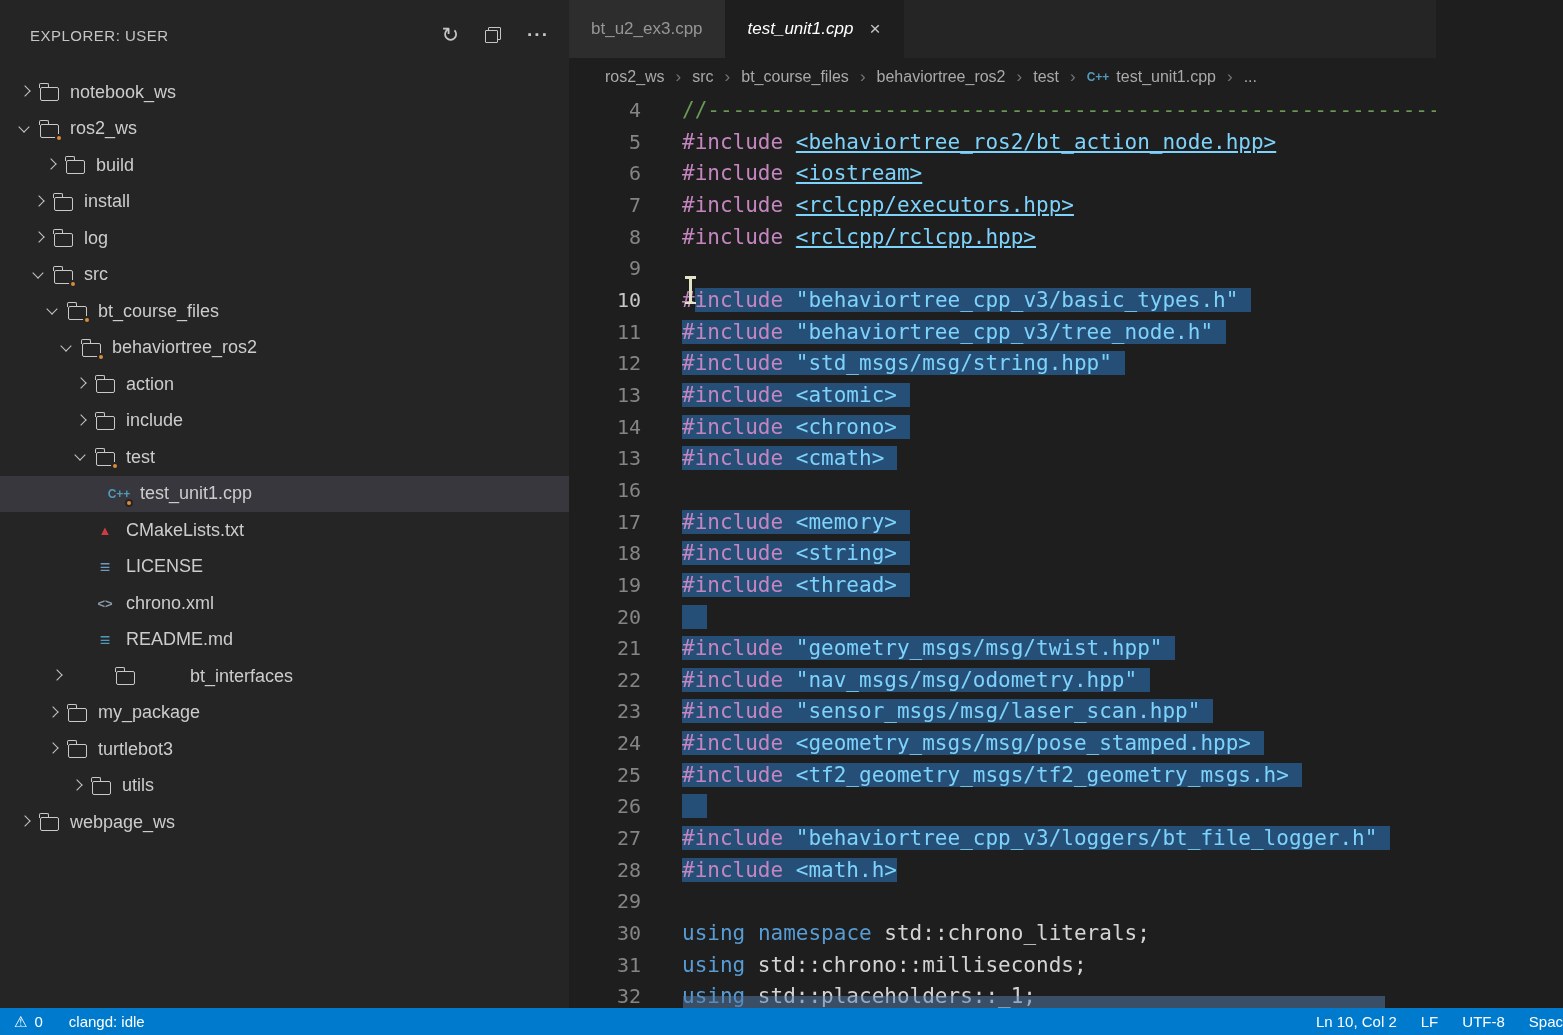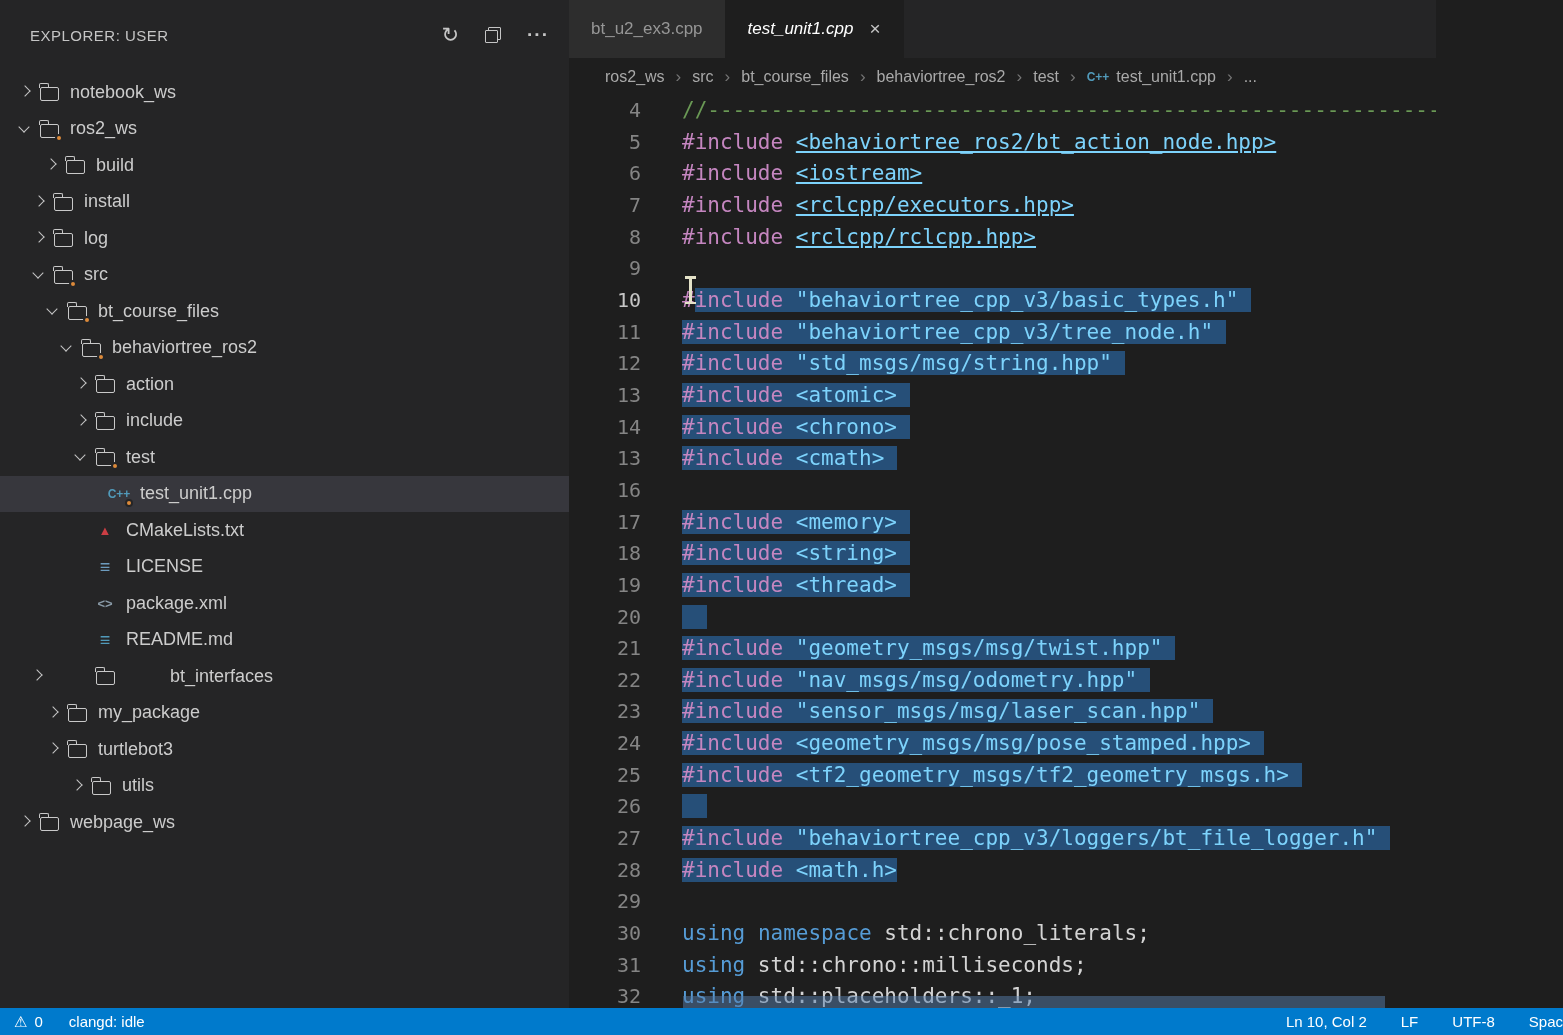--- a/index.html
+++ b/index.html
@@ -62,21 +62,21 @@
   .ibeam { position: absolute; left: 116px; top: 181px; width: 11px; height: 28px; z-index: 5; }
   .ibeam::before, .ibeam::after { content: ''; position: absolute; left: 0; width: 11px; height: 2.5px; background: #e4e2c8; }
   .ibeam::before { top: 0; } .ibeam::after { bottom: 0; }
   .ibeam i { position: absolute; left: 4.2px; top: 0; bottom: 0; width: 2.5px; background: #e4e2c8; }
 
   .hscroll { position: absolute; left: 114px; bottom: 0; width: 702px; height: 12px; background: rgba(86, 126, 172, 0.5); }
 
   
   .status { height: 27px; background: #007acc; display: flex; align-items: center; justify-content: space-between; color: #ffffff; font-size: 15px; padding-left: 14px; overflow: hidden; }
   .s-left { display: flex; align-items: center; gap: 26px; }
-  .s-right { display: flex; align-items: center; gap: 34px; }
+  .s-right { display: flex; align-items: center; gap: 24px; }
   .s-item { display: flex; align-items: center; gap: 7px; cursor: pointer; white-space: nowrap; }
 </style>
 </head>
 <body>
 
 <div class="app">
 
   <aside class="sidebar">
     <div class="sb-head">
       <span class="sb-title">EXPLORER: USER</span>
@@ -189,30 +189,30 @@
           <span class="ficon">
             <span class="glyph" style="color: rgb(109, 156, 190); font-size: 18px;">≡</span>
           </span>
           <span class="lbl">LICENSE</span>
         </div>
         <div class="row" style="padding-left: 72px;">
           <span class="chev"></span>
           <span class="ficon">
             <span class="glyph" style="color: rgb(138, 155, 168); font-size: 13px;">&lt;&gt;</span>
           </span>
-          <span class="lbl">package.xml</span>
+          <span class="lbl">chrono.xml</span>
         </div>
         <div class="row" style="padding-left: 72px;">
           <span class="chev"></span>
           <span class="ficon">
             <span class="glyph" style="color: rgb(81, 154, 186); font-size: 18px;">≡</span>
           </span>
           <span class="lbl">README.md</span>
         </div>
-        <div class="row" style="padding-left: 28px; gap: 44px;">
+        <div class="row" style="padding-left: 48px; gap: 44px;">
           <span class="chev r"></span>
           <span class="ficon">
             <span class="folder-shape"></span>
           </span>
           <span class="lbl">bt_interfaces</span>
         </div>
         <div class="row" style="padding-left: 44px;">
           <span class="chev r"></span>
           <span class="ficon">
             <span class="folder-shape"></span>

